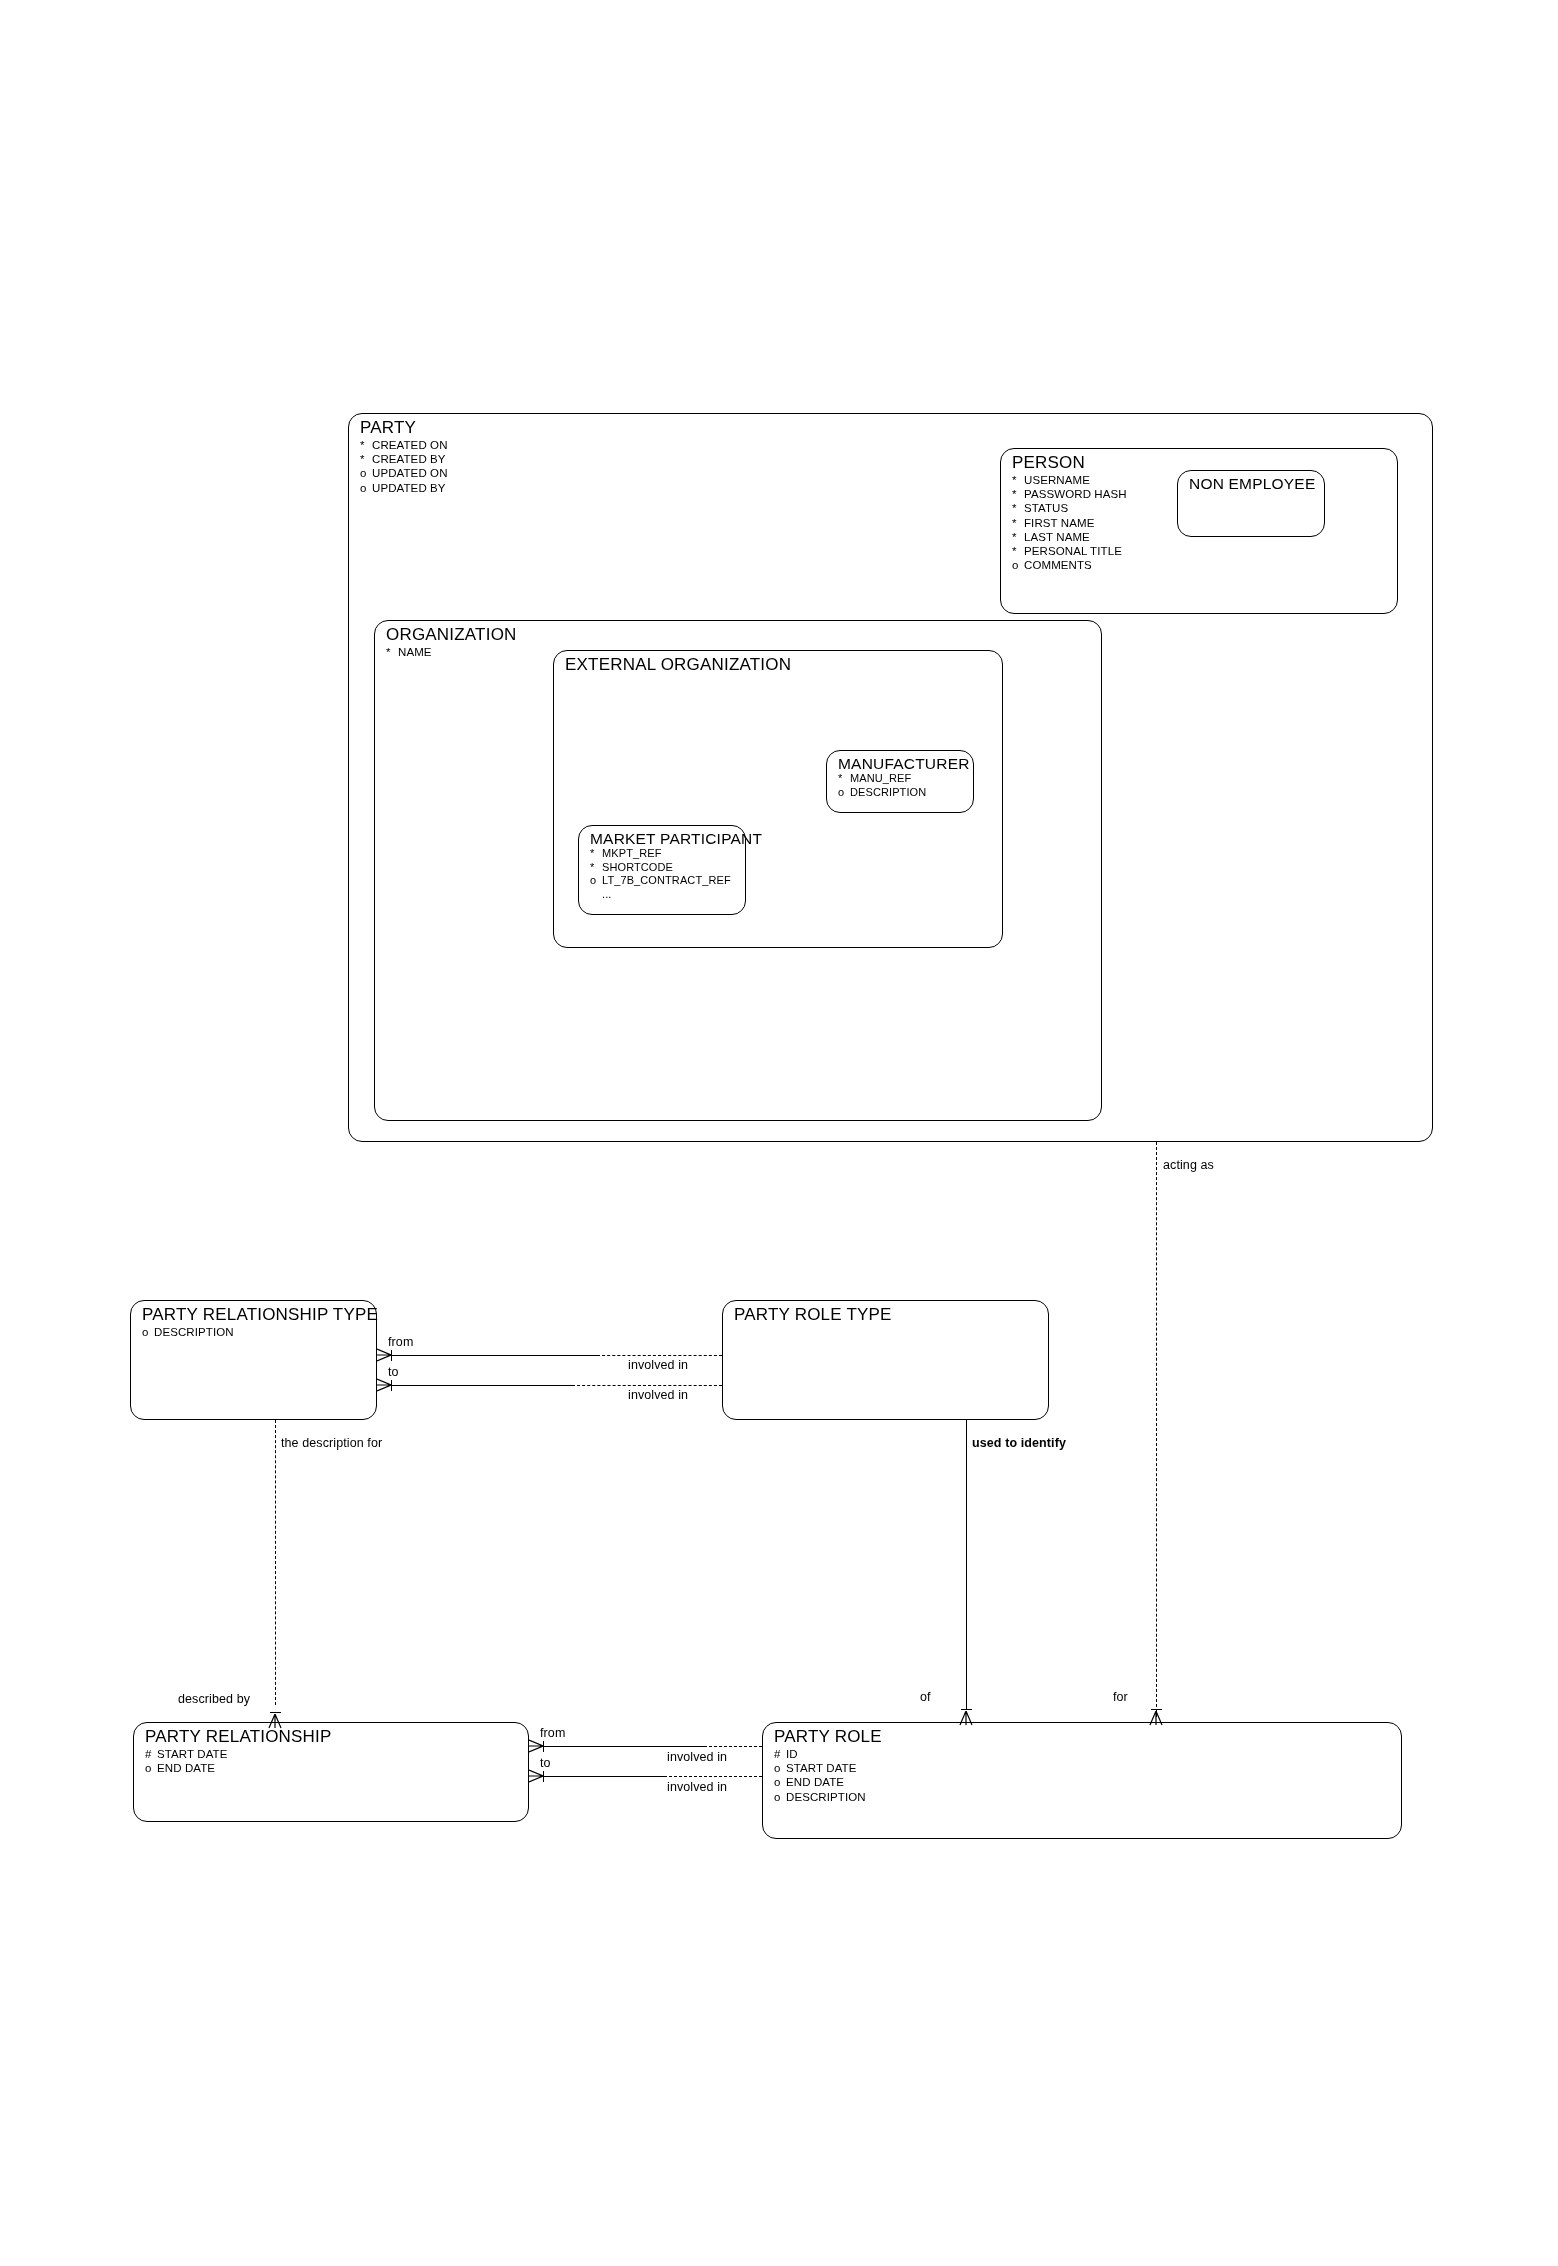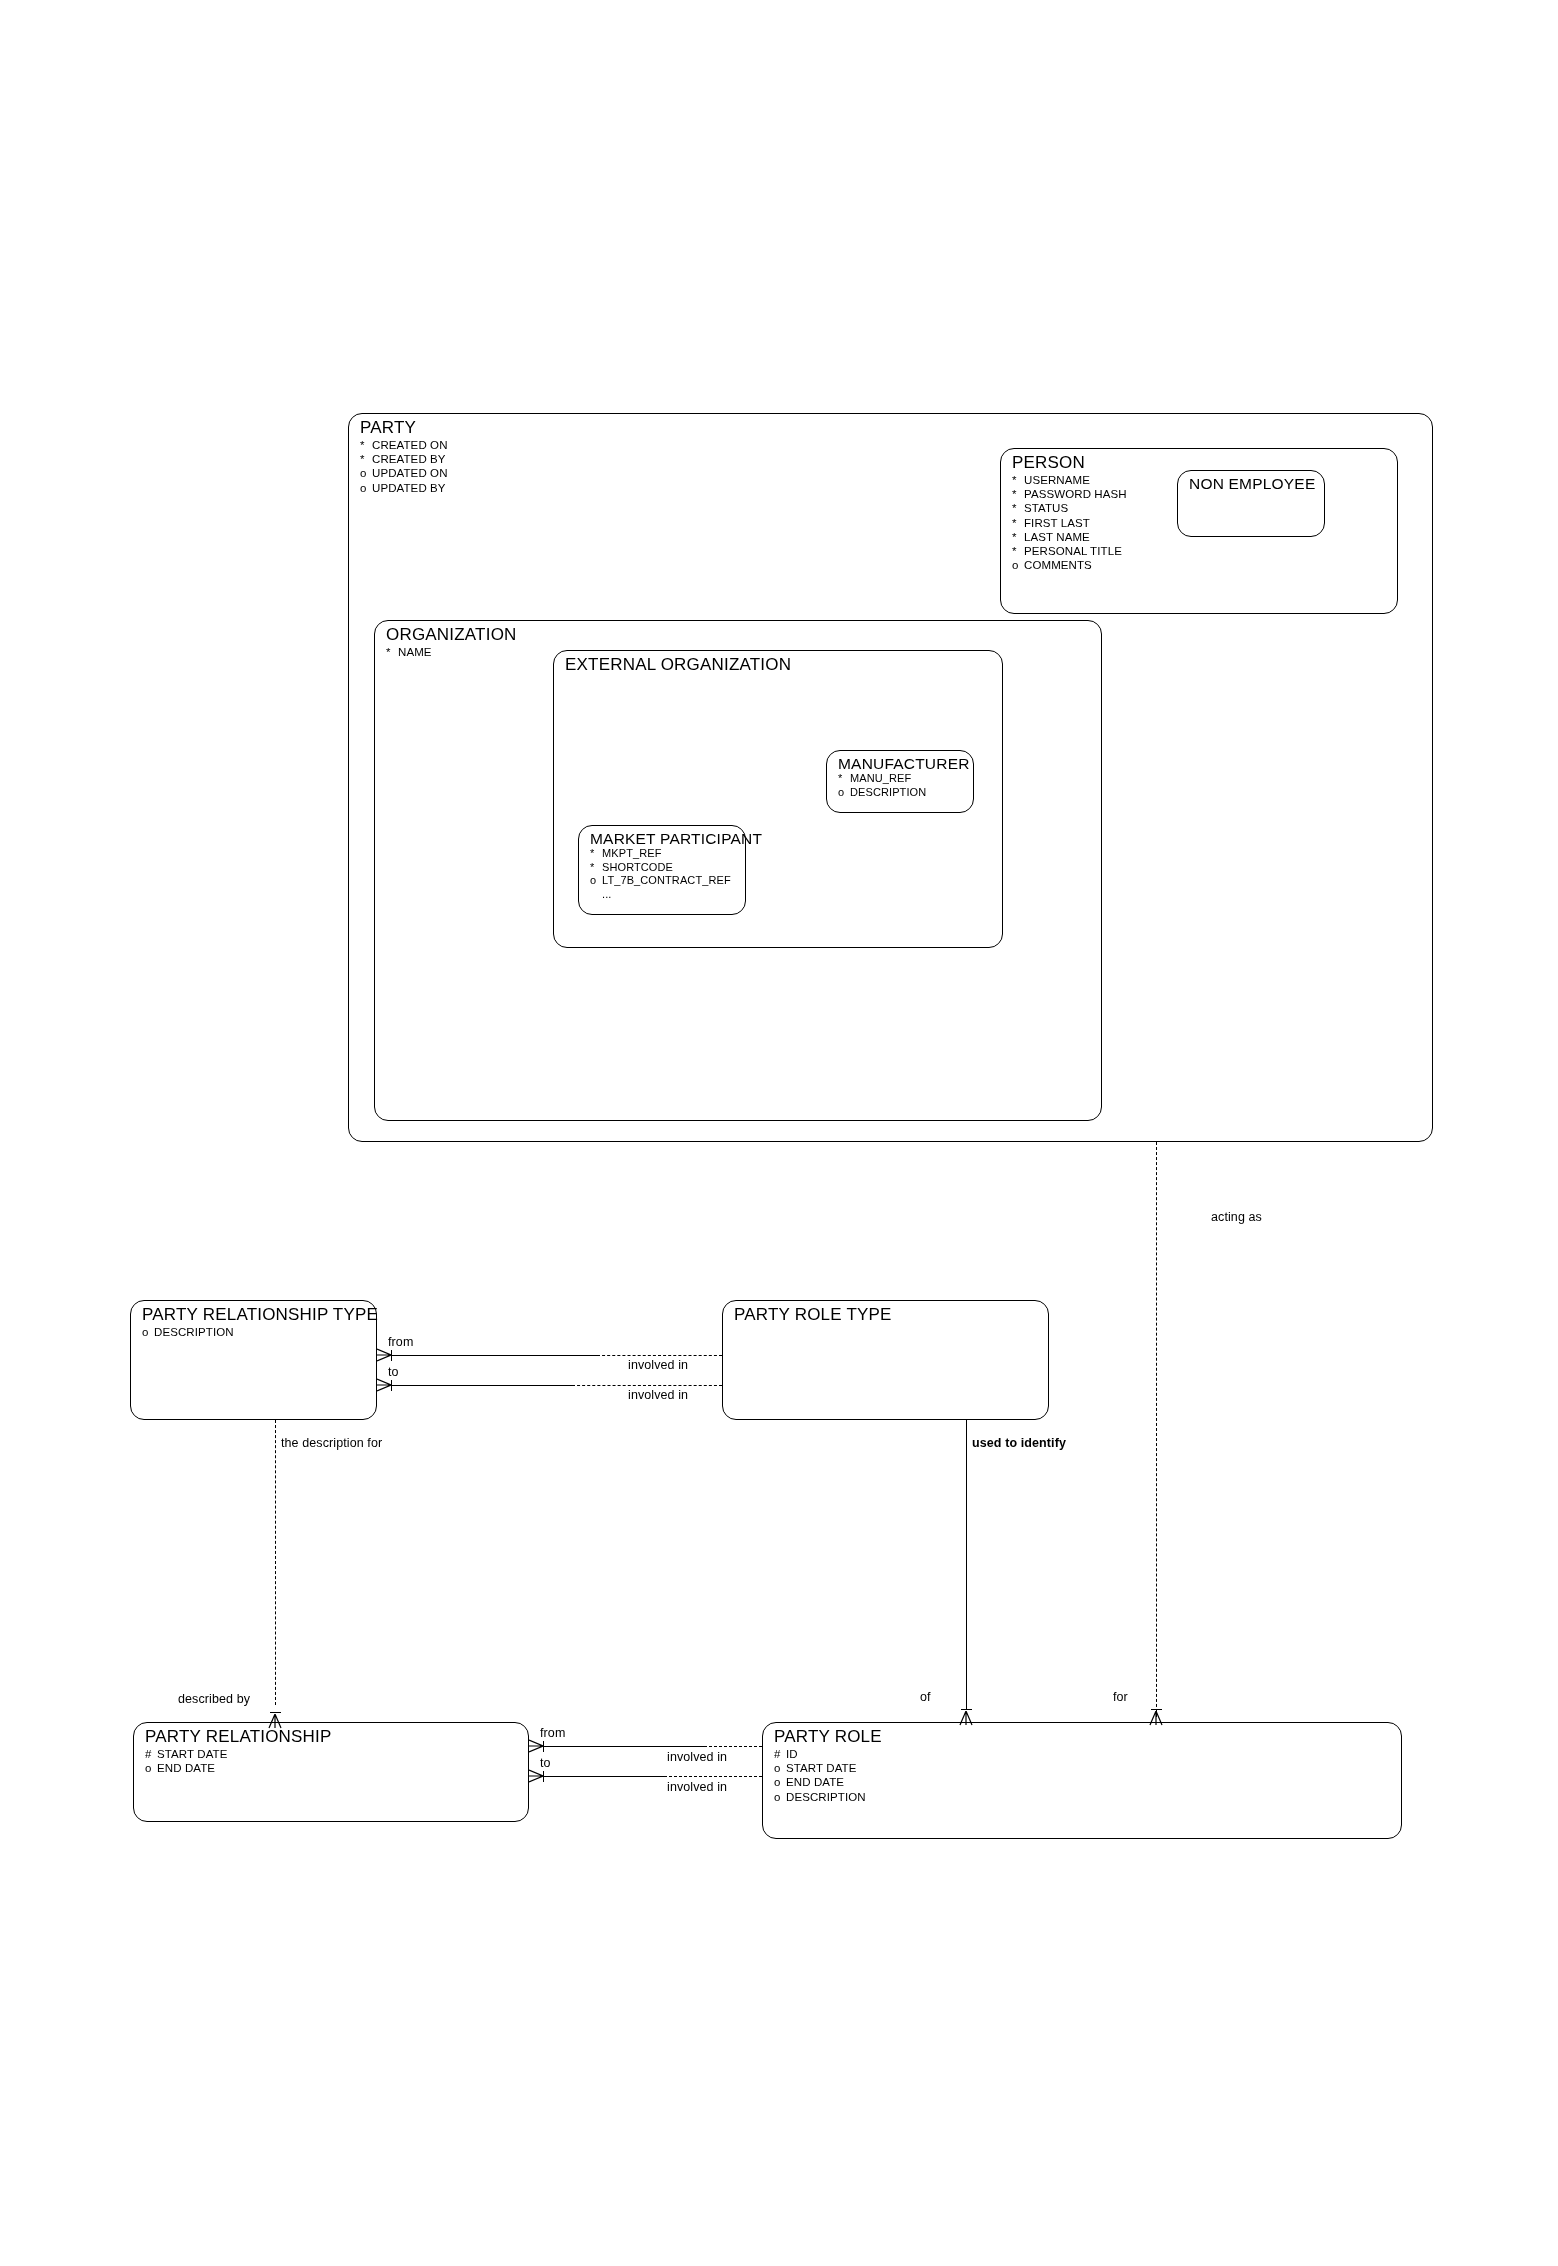--- a/index.html
+++ b/index.html
@@ -116,21 +116,21 @@
       <div class="attr"><span class="mk">o</span><span>UPDATED BY</span></div>
     </div>
   </div>
 
   <div class="entity" style="left:1000px; top:448px; width:398px; height:166px;">
     <div class="ent-title">PERSON</div>
     <div class="attrs">
       <div class="attr"><span class="mk">*</span><span>USERNAME</span></div>
       <div class="attr"><span class="mk">*</span><span>PASSWORD HASH</span></div>
       <div class="attr"><span class="mk">*</span><span>STATUS</span></div>
-      <div class="attr"><span class="mk">*</span><span>FIRST LAST</span></div>
+      <div class="attr"><span class="mk">*</span><span>FIRST NAME</span></div>
       <div class="attr"><span class="mk">*</span><span>LAST NAME</span></div>
       <div class="attr"><span class="mk">*</span><span>PERSONAL TITLE</span></div>
       <div class="attr"><span class="mk">o</span><span>COMMENTS</span></div>
     </div>
   </div>
 
   <div class="entity small" style="left:1177px; top:470px; width:148px; height:67px;padding-left:42px;">
     <div class="ent-title">NON EMPLOYEE</div>
   </div>
 
@@ -158,21 +158,21 @@
     <div class="attrs">
       <div class="attr"><span class="mk">*</span><span>MKPT_REF</span></div>
       <div class="attr"><span class="mk">*</span><span>SHORTCODE</span></div>
       <div class="attr"><span class="mk">o</span><span>LT_7B_CONTRACT_REF</span></div>
       <div class="attr"><span class="mk"></span><span>...</span></div>
     </div>
   </div>
 
 
   <div class="vline dash" style="left:1156px; top:1142px; height:575px;"></div>
-  <div class="rlabel" style="left:1163px; top:1210px;margin-left:48px;">acting as</div>
+  <div class="rlabel" style="left:1163px; top:1158px;">acting as</div>
 
   <div class="bar h" style="left:1151px; top:1709px;"></div>
   <div class="crow" style="left:1149px; top:1711px;">
     <svg width="14" height="16" viewBox="0 0 14 16">
       <path d="M7 0 L1 14 M7 0 L7 14 M7 0 L13 14" stroke="#000" stroke-width="1.2" fill="none"></path>
     </svg>
   </div>
   <div class="rlabel" style="left:1113px; top:1690px;">for</div>
 
   <div class="entity" style="left:130px; top:1300px; width:247px; height:120px;">

